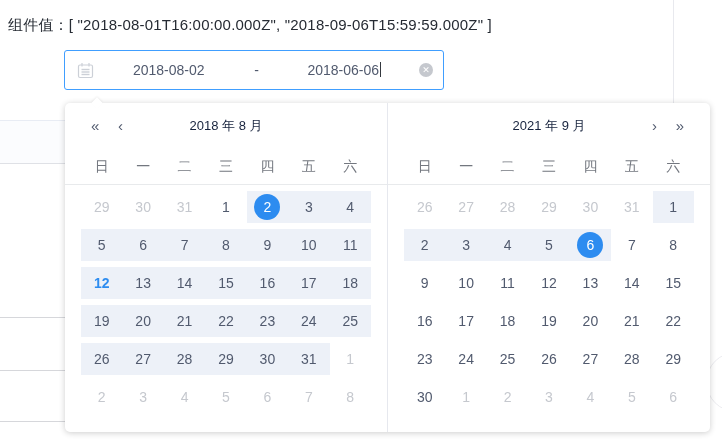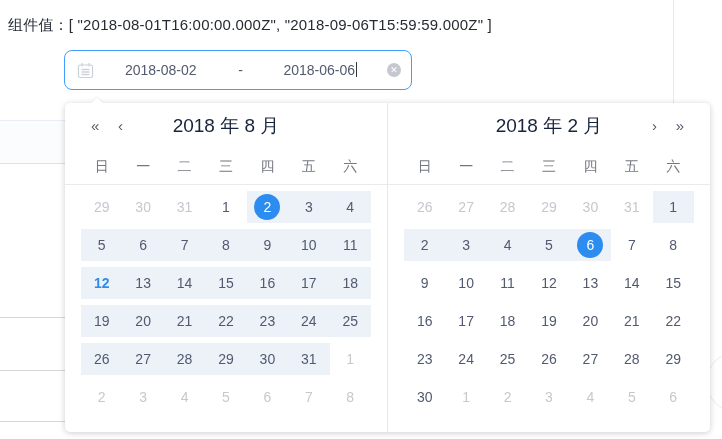--- a/index.html
+++ b/index.html
@@ -12,22 +12,22 @@
   .bg-band { position:absolute; left:0; z-index:0; }
   .bg-vline { position:absolute; width:1px; z-index:1; }
   .bg-circle { position:absolute; width:60px; height:60px; border-radius:50%;
     border:1px solid #ececf0; background:#fff; z-index:2; }
 
   
   .comp-label { position:absolute; left:8px; top:16px; font-size:15px;
     color:#262b33; z-index:3; letter-spacing:0.2px; }
 
   
-  .range-input { position:absolute; left:64px; top:50px; width:348px; height:40px;
-    border:1px solid #409eff; border-radius:8px; background:#fff; z-index:5;
+  .range-input { position:absolute; left:64px; top:50px; width:380px; height:40px;
+    border:1px solid #409eff; border-radius:3px; background:#fff; z-index:5;
     display:flex; align-items:center; padding:0 10px 0 12px; cursor:text; }
   .cal-ico { width:17px; height:17px; flex:0 0 17px; }
   .date-span { flex:1; text-align:center; font-size:14px; color:#515a6e; white-space:nowrap; }
   .sep-span { width:26px; text-align:center; font-size:14px; color:#515a6e; }
   .caret { display:inline-block; width:1px; height:15px; background:#33383e;
     vertical-align:-2px; margin-left:1px; animation:blink 1s step-end infinite; }
   @keyframes blink { 50% { opacity:0; } }
   .clear-btn { width:14px; height:14px; flex:0 0 14px; border-radius:50%;
     background:#c5c8ce; color:#fff; font-size:9px; line-height:14px;
     text-align:center; cursor:pointer; }
@@ -37,21 +37,21 @@
     background:#fff; border-radius:5px; z-index:10; display:flex;
     box-shadow:0 1px 6px rgba(0,0,0,0.2); }
   .popup-arrow { position:absolute; top:-4px; left:28px; width:8px; height:8px;
     background:#fff; transform:rotate(45deg);
     box-shadow:-1px -1px 2px rgba(0,0,0,0.06); }
   .panel { flex:1; display:flex; flex-direction:column; min-width:0; }
   .v-divider { width:1px; background:#e6e8ee; }
 
   .cal-header { position:relative; height:46px; display:flex; align-items:center;
     justify-content:center; }
-  .cal-title { font-size:19px; color:#17233d; font-weight:500; cursor:pointer; }
+  .cal-title { font-size:13px; color:#17233d; font-weight:500; cursor:pointer; }
   .nav-btn { position:absolute; top:0; height:46px; line-height:46px;
     font-size:15px; color:#515a6e; cursor:pointer; user-select:none; }
   .nav-left-0 { left:26px; }  .nav-left-1 { left:53px; }
   .nav-right-0 { right:53px; } .nav-right-1 { right:26px; }
 
   .weekdays { display:flex; height:36px; padding:0 16px; align-items:center;
     border-bottom:1px solid #e8eaec; }
   .wd { flex:1; text-align:center; font-size:14px; color:#73777f; }
 
   .days { padding:3px 16px 0; }
@@ -257,21 +257,21 @@
               <span class="num">8</span>
             </div>
           </div>
         </div>
       </div>
     <div class="v-divider"></div>
     <div class="panel">
         <div class="cal-header">
           <span class="nav-btn nav-right-0">›</span>
           <span class="nav-btn nav-right-1">»</span>
-          <span class="cal-title">2018 年 2 月</span>
+          <span class="cal-title">2021 年 9 月</span>
         </div>
         <div class="weekdays">
           <span class="wd">日</span>
           <span class="wd">一</span>
           <span class="wd">二</span>
           <span class="wd">三</span>
           <span class="wd">四</span>
           <span class="wd">五</span>
           <span class="wd">六</span>
         </div>

